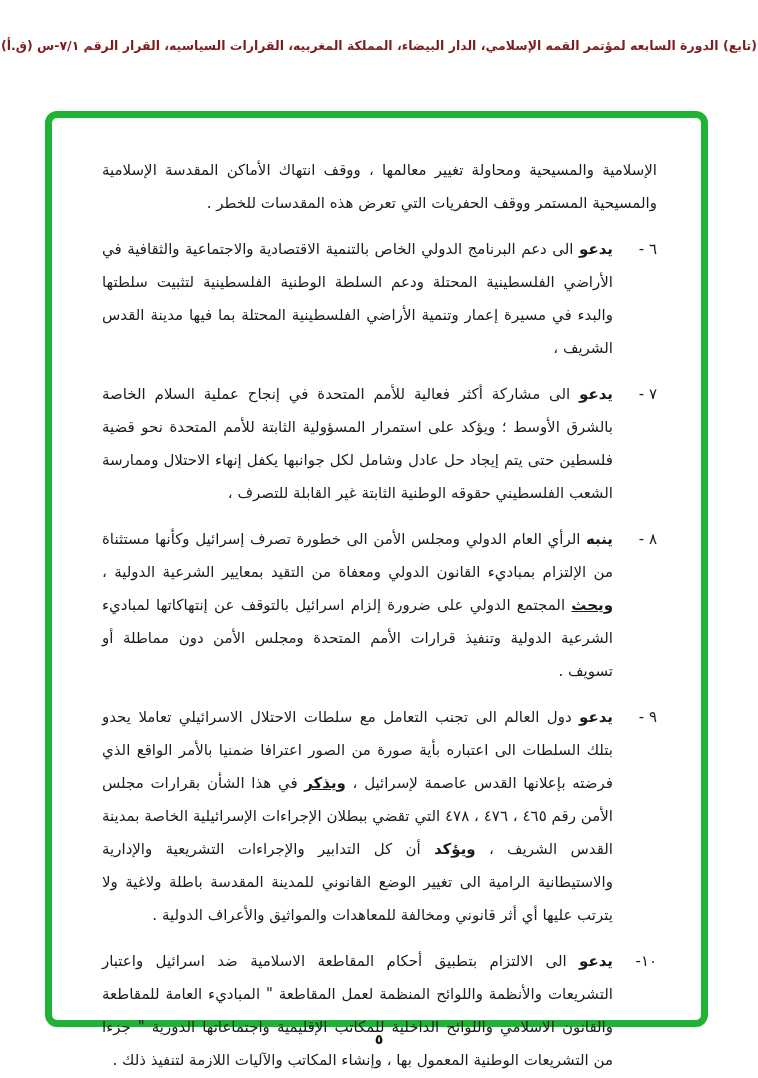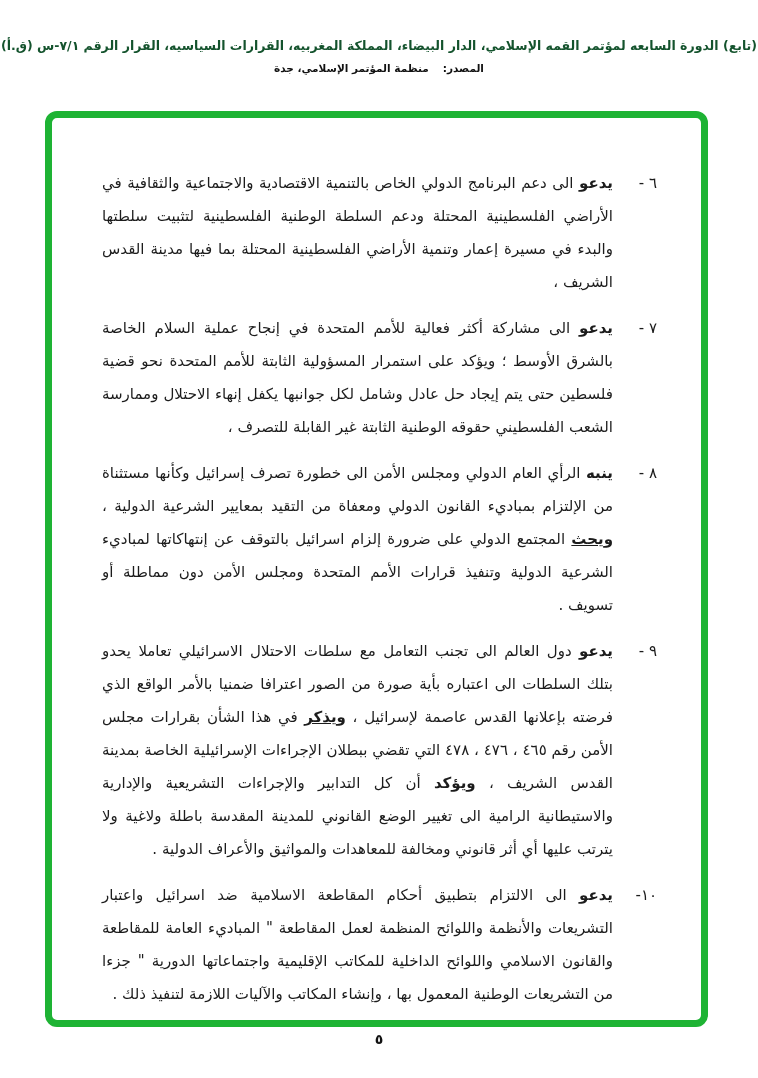--- a/index.html
+++ b/index.html
@@ -11,21 +11,21 @@
     color:#1b1b1b;
     overflow:hidden;
   }
   
   .header{
     position:absolute;top:38px;left:0;width:758px;
     direction:rtl;text-align:center;
   }
   .header-line1{
     font-size:12.5px;font-weight:bold;letter-spacing:0;
-    white-space:nowrap;color:#14532d;
+    white-space:nowrap;color:#7f1d1d;
   }
   .header-line2{
     margin-top:9px;font-size:10.5px;font-weight:bold;color:#111;
   }
   .header-line2 .src-label{margin-left:14px;}
   
   .frame{
     position:absolute;left:45px;top:111px;
     width:663px;height:916px;box-sizing:border-box;
     border:7px solid var(--accent-green,#1eb334);
@@ -54,27 +54,25 @@
     text-align:center;font-size:14px;font-weight:bold;color:#111;
   }
 </style>
 </head>
 <body>
 
 <div class="page">
 
   <div class="header">
     <div class="header-line1">(تابع) الدورة السابعه لمؤتمر القمه الإسلامي، الدار البيضاء، المملكة المغربيه، القرارات السياسيه، القرار الرقم ٧/١-س (ق.أ)</div>
-    <div class="header-line2">
-      <span class="src-label">المصدر:</span><span>منظمة المؤتمر الإسلامي، جدة</span>
-    </div>
   </div>
 
   <div class="frame">
     <div class="content">
+      <p class="intro">الإسلامية والمسيحية ومحاولة تغيير معالمها ، ووقف انتهاك الأماكن المقدسة الإسلامية والمسيحية المستمر ووقف الحفريات التي تعرض هذه المقدسات للخطر .</p>
       <div>
           <div class="item">
             <span class="num">٦ -</span>
             <p class="itext"><span class="bold">يدعو</span><span> الى دعم البرنامج الدولي الخاص بالتنمية الاقتصادية والاجتماعية والثقافية في الأراضي الفلسطينية المحتلة ودعم السلطة الوطنية الفلسطينية لتثبيت سلطتها والبدء في مسيرة إعمار وتنمية الأراضي الفلسطينية المحتلة بما فيها مدينة القدس الشريف ،</span></p>
           </div>
           <div class="item">
             <span class="num">٧ -</span>
             <p class="itext"><span class="bold">يدعو</span><span> الى مشاركة أكثر فعالية للأمم المتحدة في إنجاح عملية السلام الخاصة بالشرق الأوسط ؛ ويؤكد على استمرار المسؤولية الثابتة للأمم المتحدة نحو قضية فلسطين حتى يتم إيجاد حل عادل وشامل لكل جوانبها يكفل إنهاء الاحتلال وممارسة الشعب الفلسطيني حقوقه الوطنية الثابتة غير القابلة للتصرف ،</span></p>
           </div>
           <div class="item">

